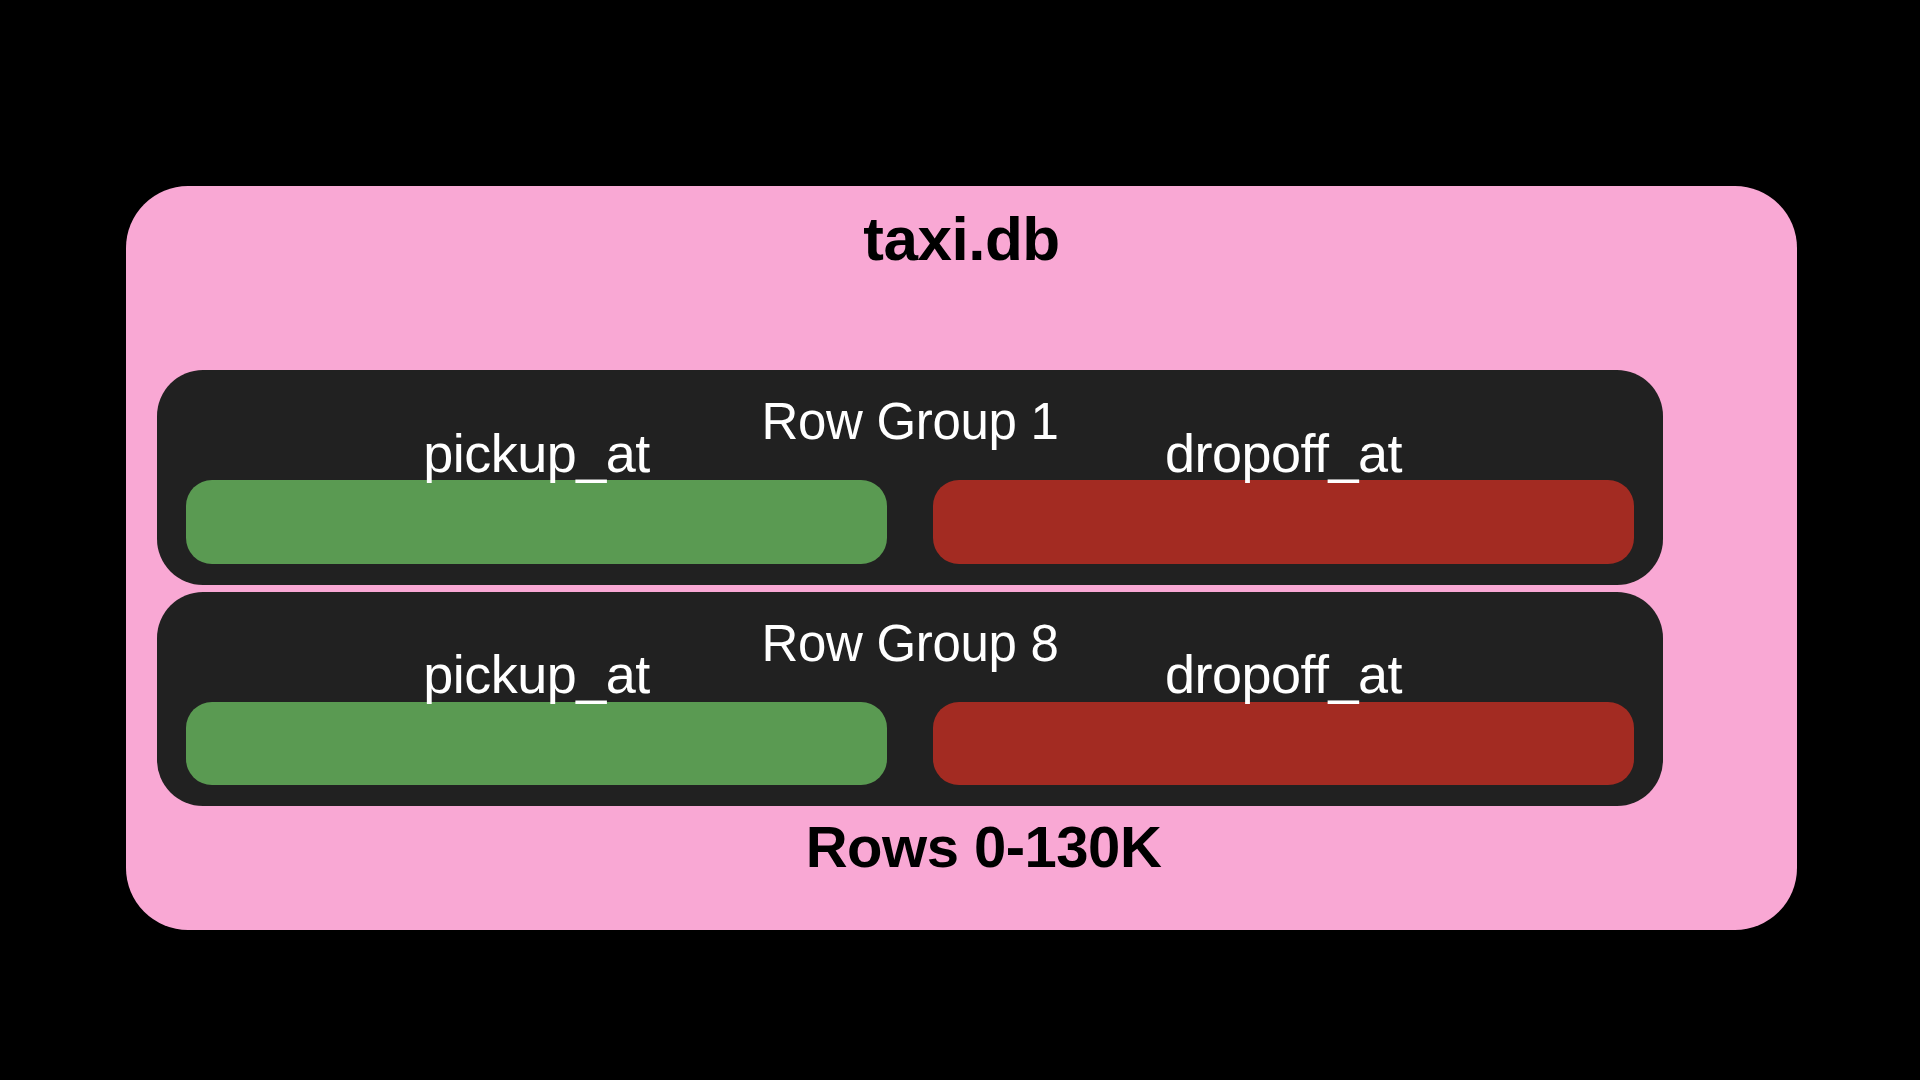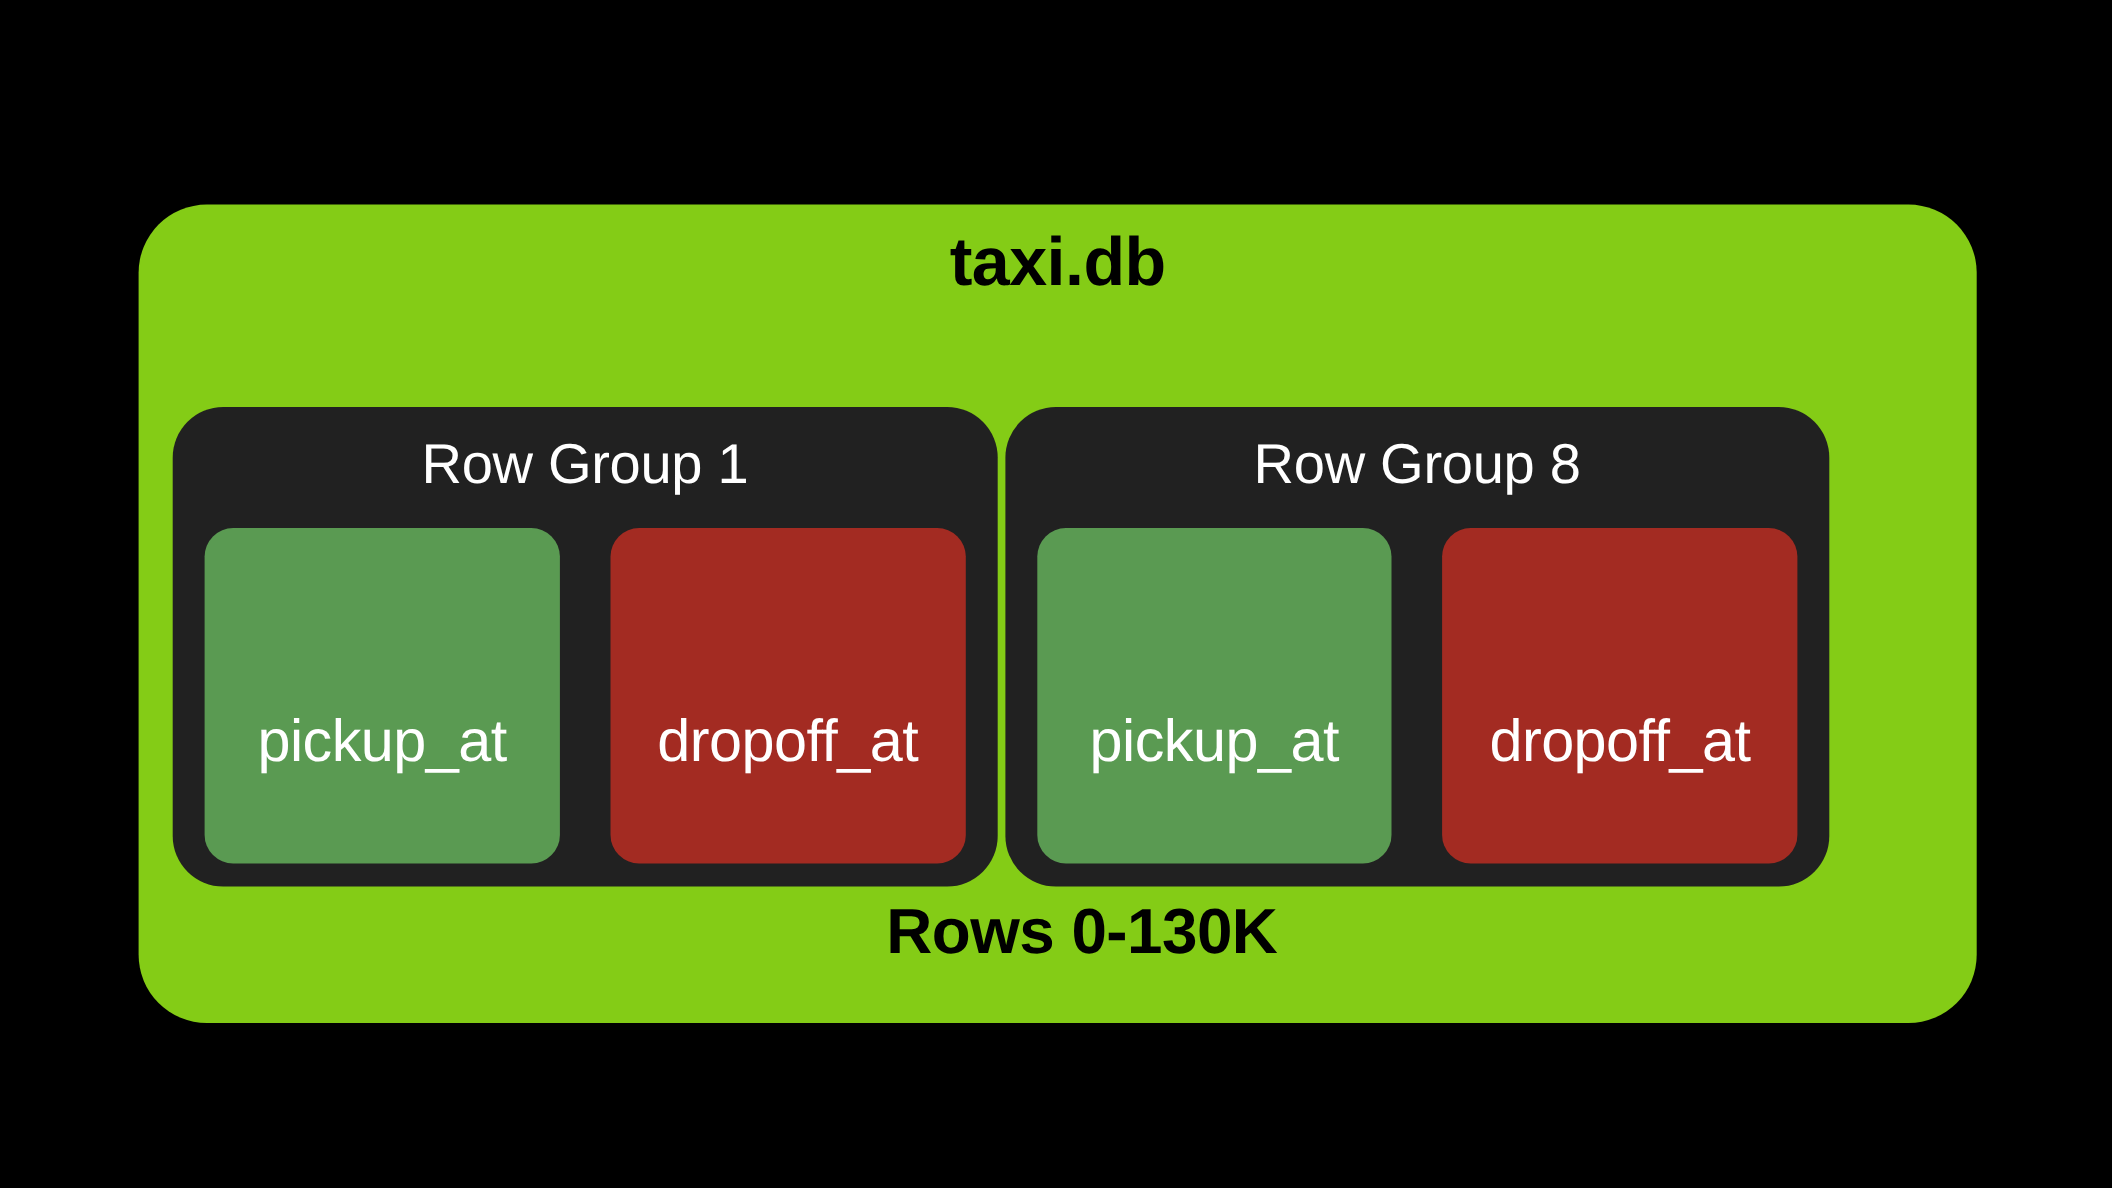--- a/index.html
+++ b/index.html
@@ -13,21 +13,21 @@
     position:relative;
     width:1920px; height:1080px;
     background:#000000;
   }
 
   
   #db-container {
     position:absolute;
     left:126px; top:186px;
     width:1671px; height:744px;
-    background:#84cc16;
+    background:#f9a8d4;
     border-radius:62px;
     padding-left:44px;
   }
 
   #db-title {
     position:absolute;
     left:0; top:22px;
     width:100%;
     text-align:center;
     font-size:62px;
@@ -37,20 +37,21 @@
     line-height:1;
   }
 
   
   #row-groups {
     position:absolute;
     left:31px; top:184px;
     width:1506px; height:436px;
     display:flex;
     gap:7px;
+    flex-direction:column;
   }
 
   .row-group {
     position:relative;
     flex:1 1 0;
     background:#212121;
     border-radius:46px;
     display:flex;
     flex-direction:column;
   }

